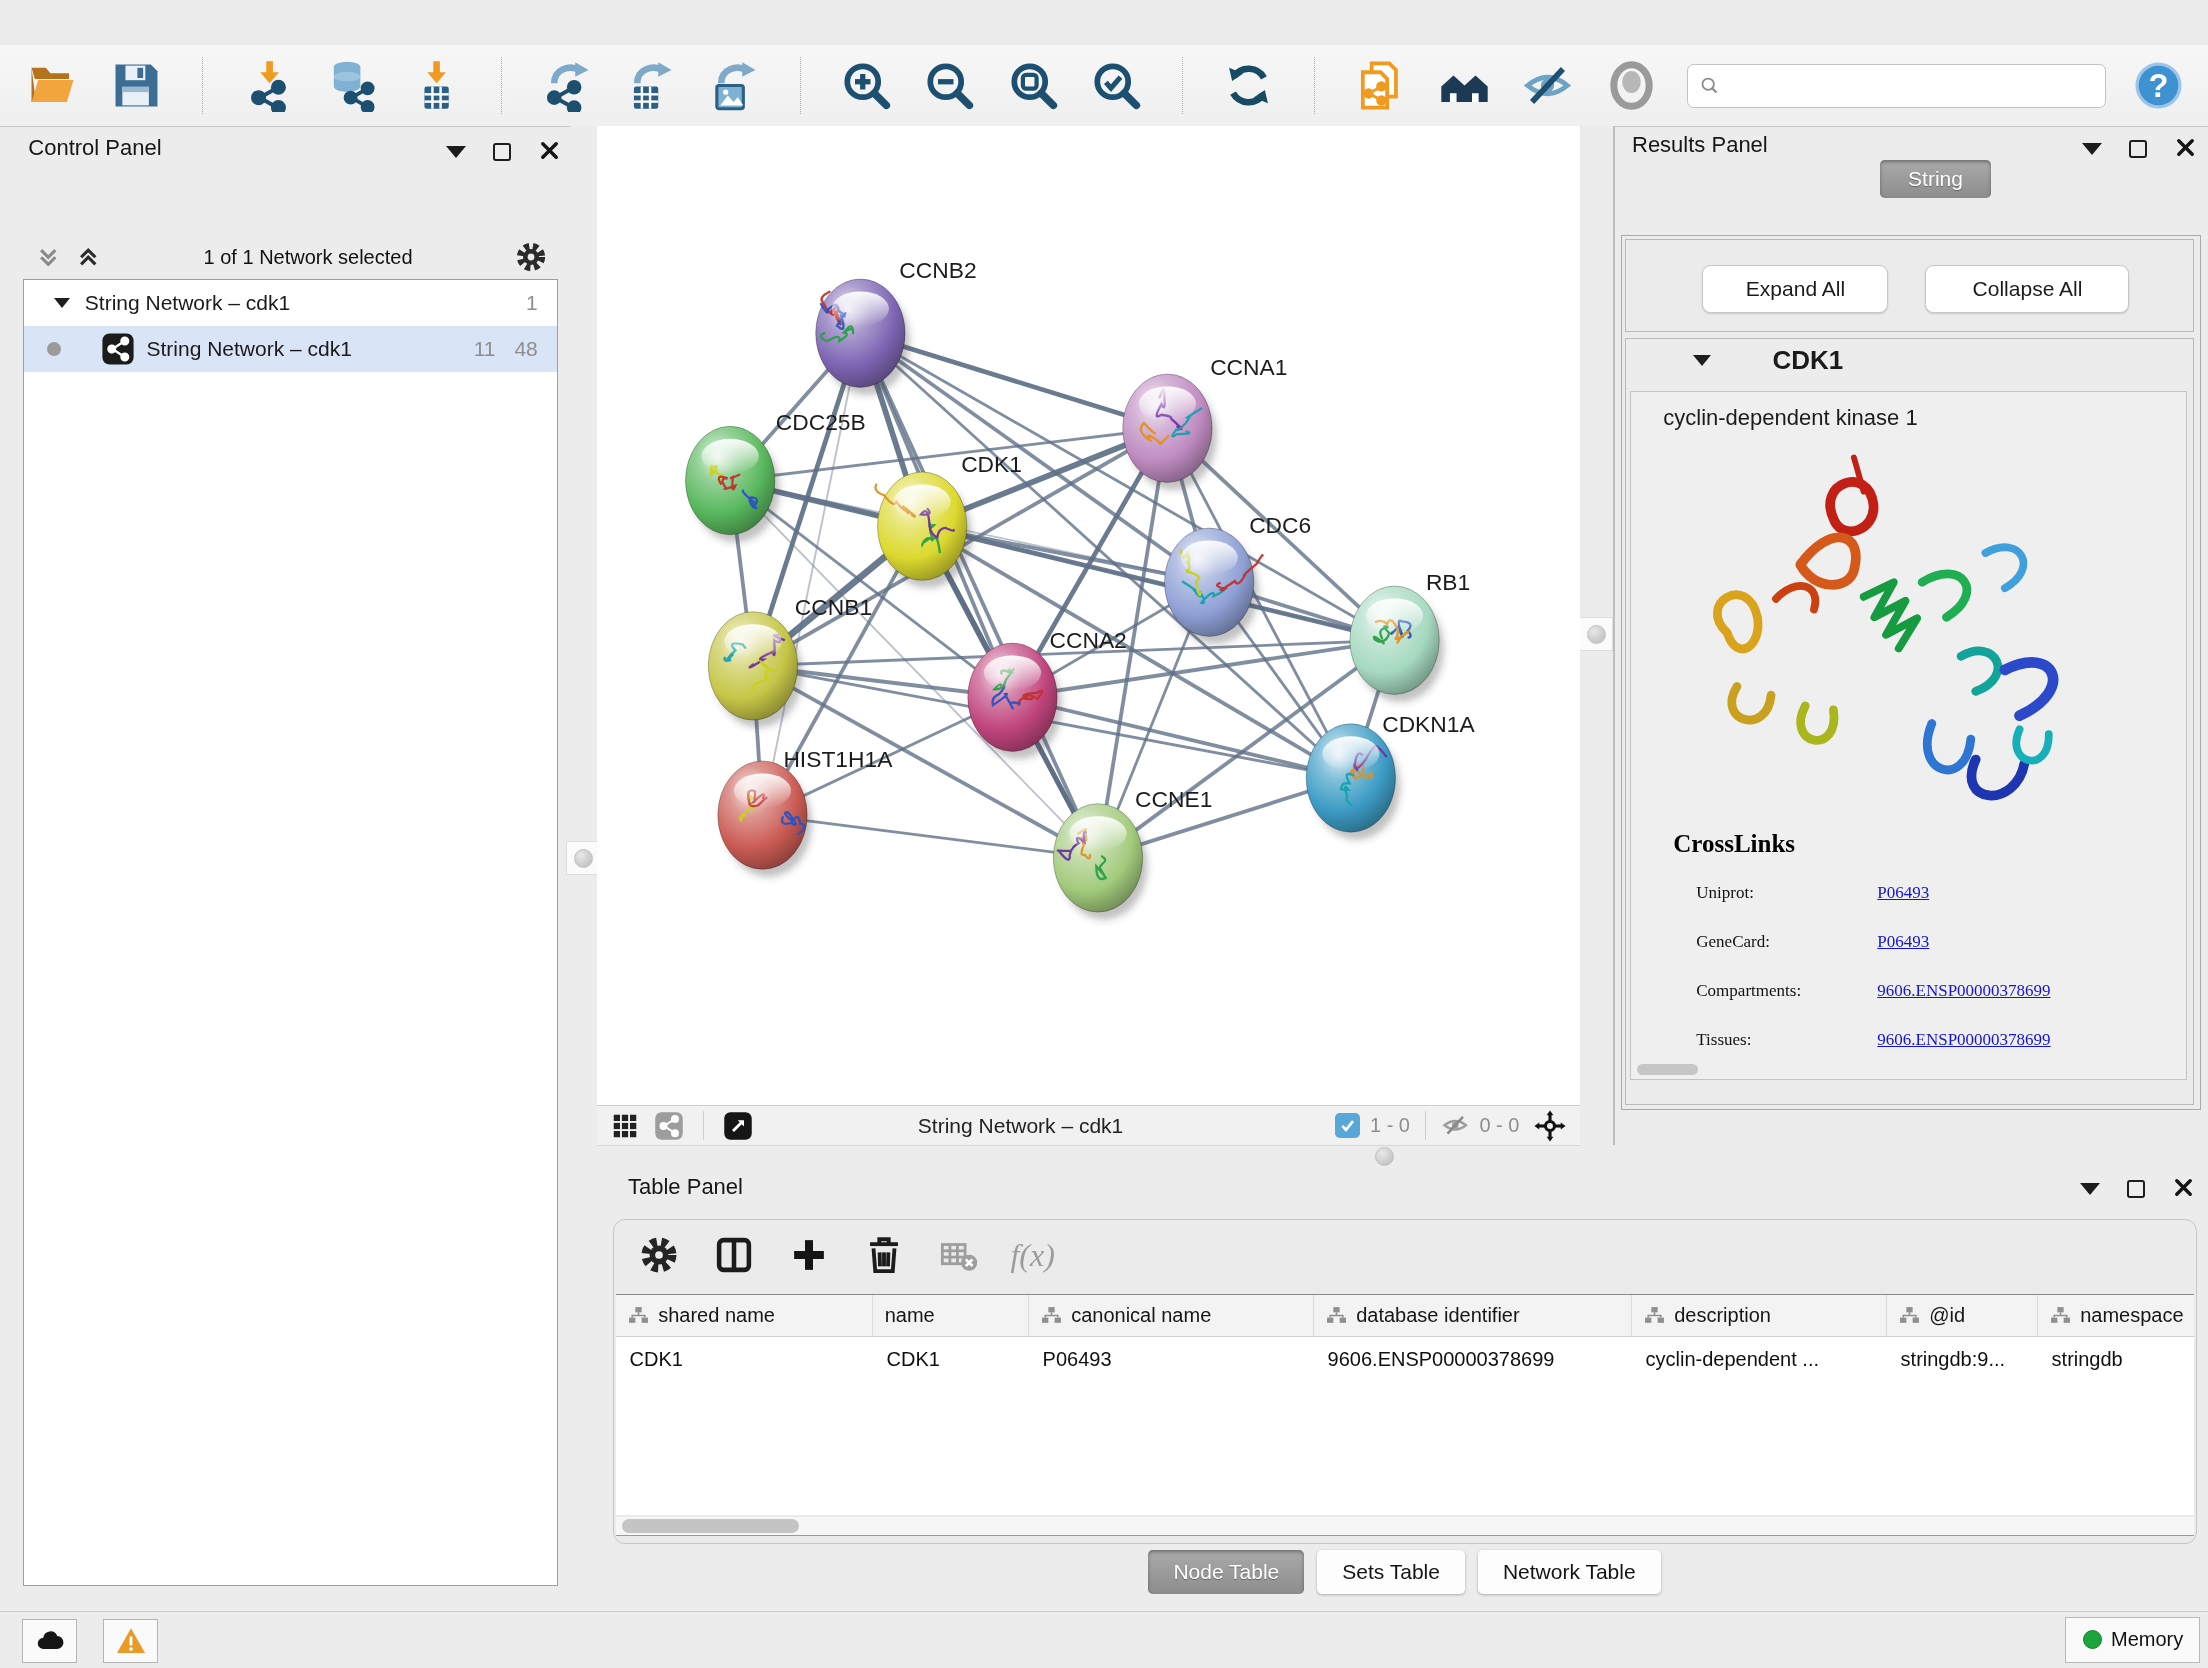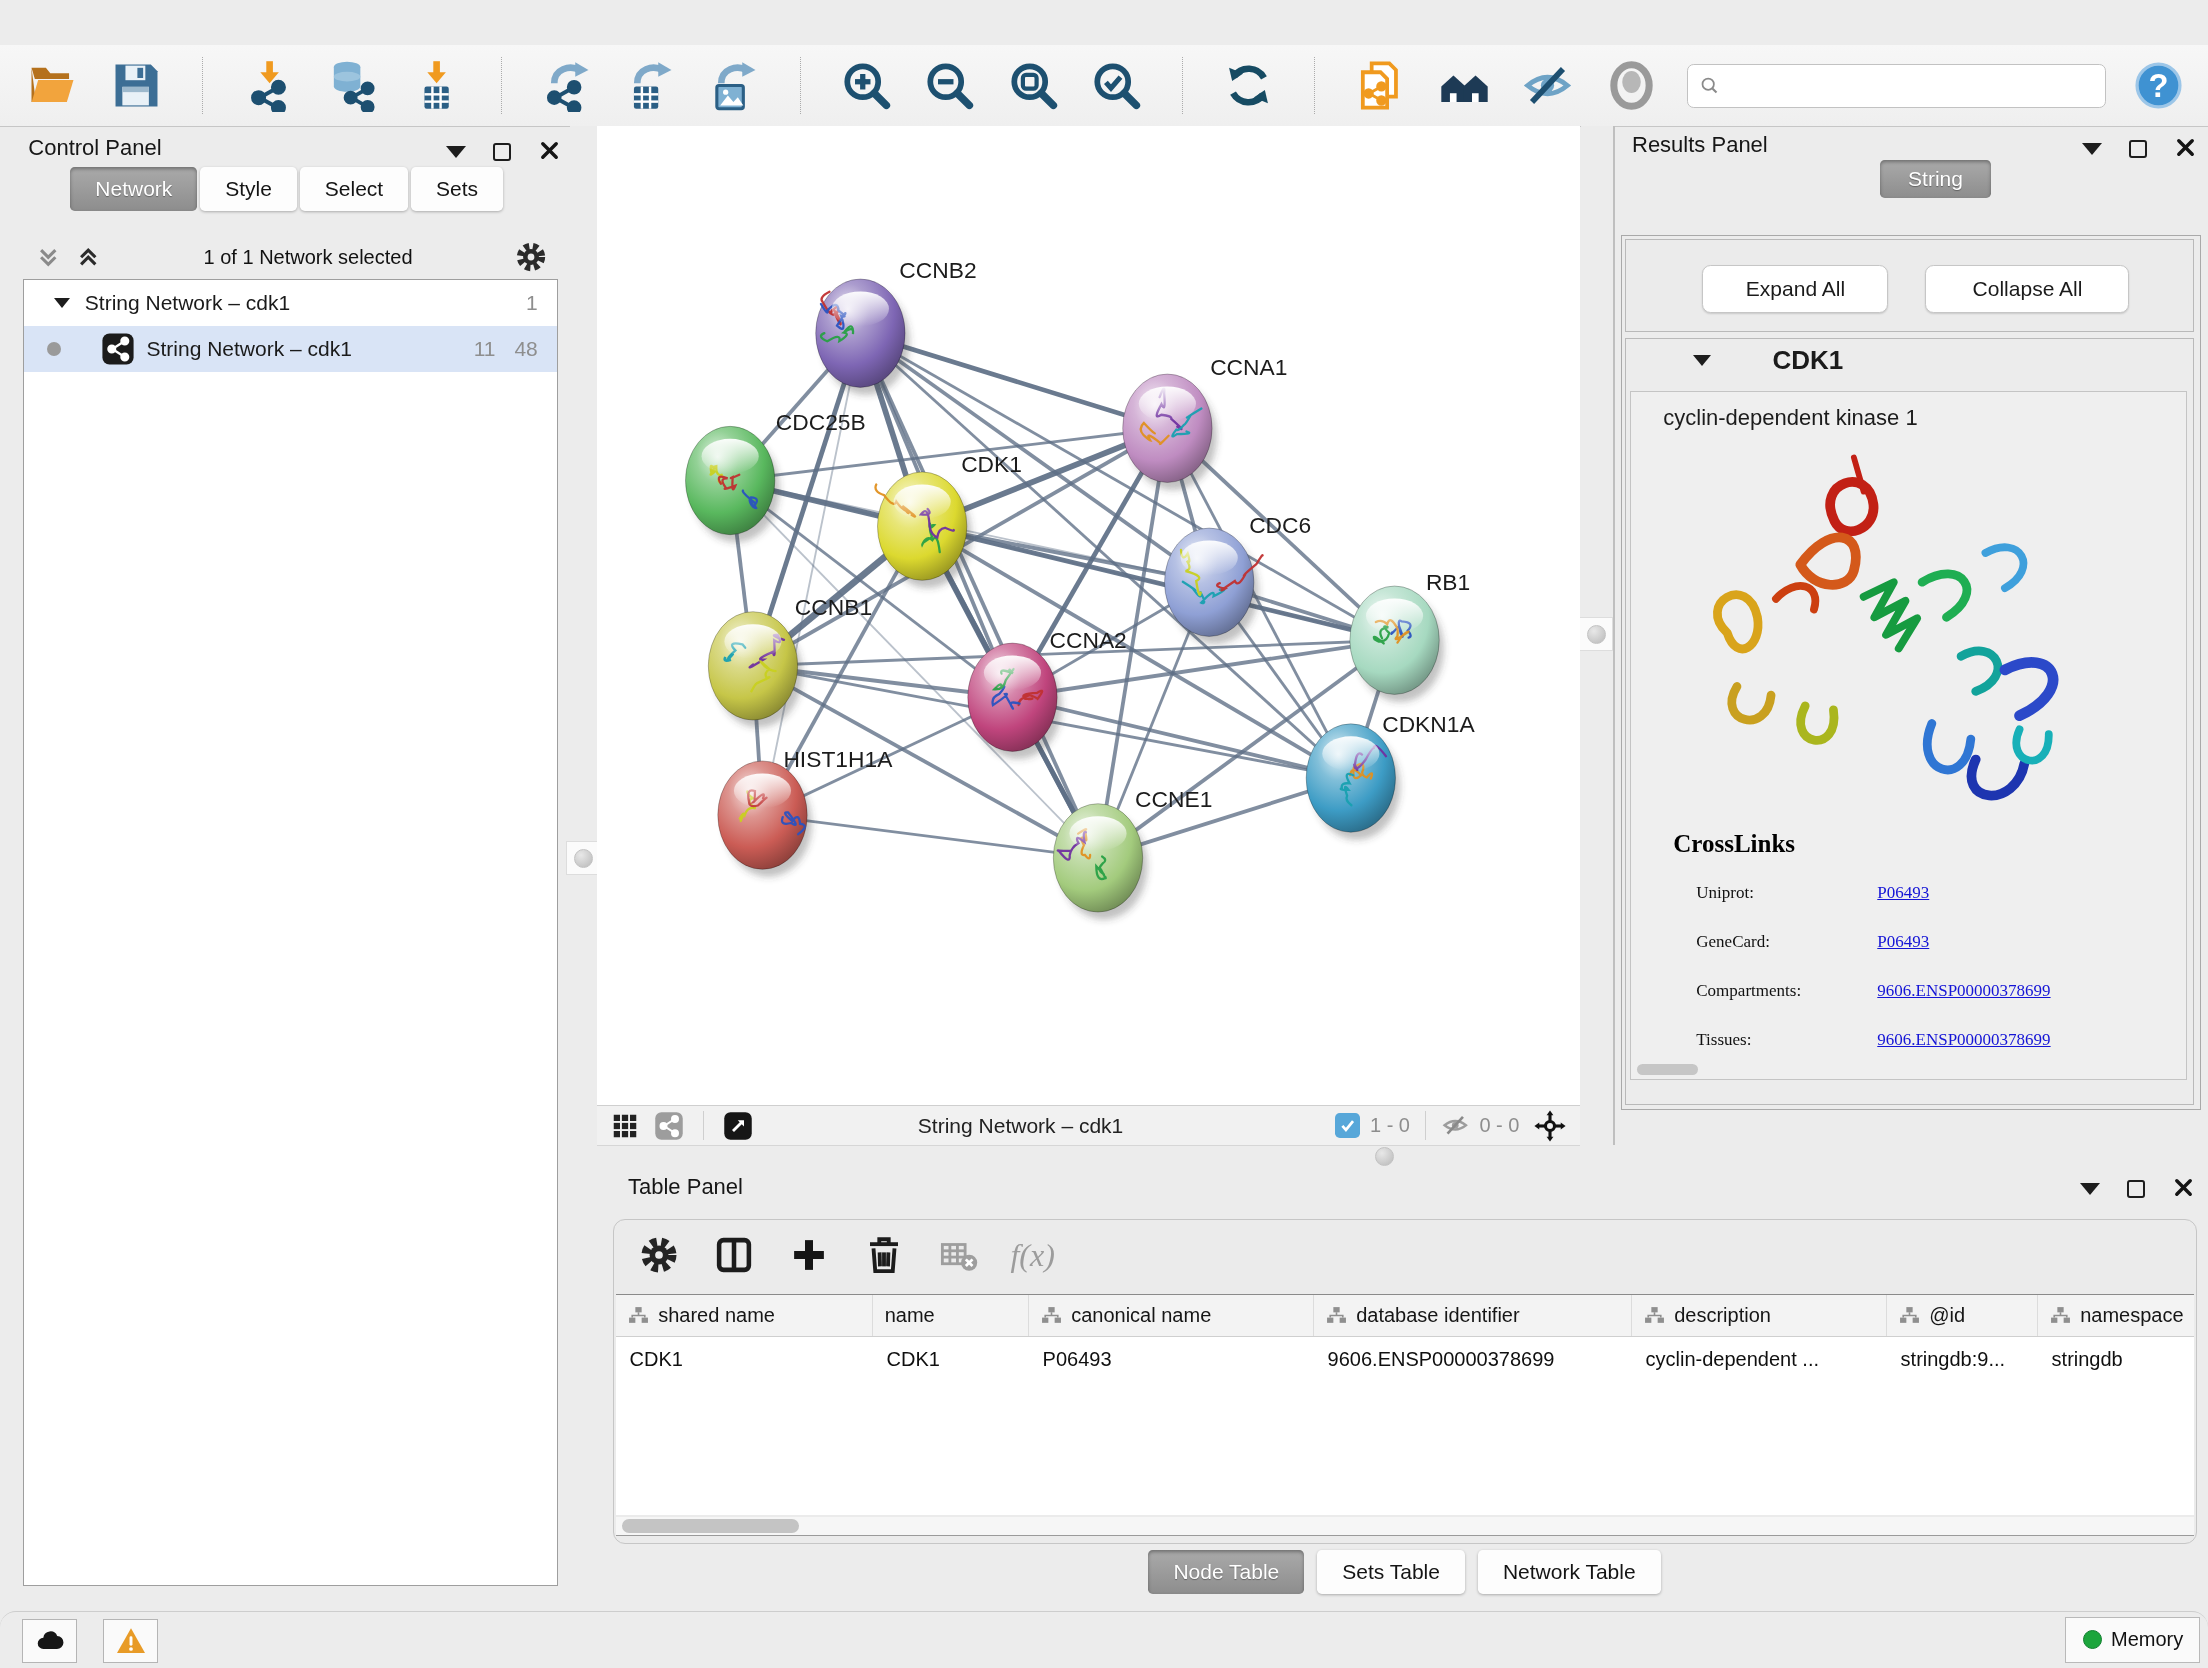--- a/index.html
+++ b/index.html
@@ -119,21 +119,21 @@
      font-size:20px;color:#161616;flex:0 0 auto;}
   .th svg{width:21px;height:21px;flex:0 0 auto;}
   .trow{display:flex;height:44px;width:1674px;}
   .td{display:flex;align-items:center;padding-left:13.3px;font-size:20px;color:#101010;flex:0 0 auto;}
   .tp-hscroll{position:absolute;left:1.9px;top:297px;width:1578px;height:19px;background:#f6f6f6;
     border-bottom:1.9px solid #9a9a9a;}
   .tp-hscroll .thumb{position:absolute;left:5.7px;top:1.9px;width:177px;height:14.3px;border-radius:7.6px;background:#c4c4c4;}
   .tp-tabs{position:absolute;left:0;right:0;top:384px;display:flex;justify-content:center;gap:13px;}
 
   
-  .statusbar{position:absolute;left:0;top:1611px;width:2208px;height:57px;background:#ececec;border-top:1px solid #cdcdcd;border-radius:16px;}
+  .statusbar{position:absolute;left:0;top:1611px;width:2208px;height:57px;background:#ececec;border-top:1px solid #cdcdcd;}
   .sb-btn{position:absolute;top:6.7px;width:55px;height:44px;background:#fafafa;border:1.9px solid #b5b5b5;
     display:flex;align-items:center;justify-content:center;}
   .sb-btn svg{width:32px;height:32px;}
   .mem-btn{position:absolute;right:7.6px;top:4.8px;width:135px;height:46px;background:#fafafa;border:1.9px solid #b9b9b9;
     display:flex;align-items:center;justify-content:center;gap:9.5px;font-size:20px;color:#111;}
   .mem-dot{width:19px;height:19px;border-radius:50%;background:#1ca53c;border:1px solid #128030;}
 </style>
 </head>
 <body>
 
@@ -333,26 +333,20 @@
       <span class="float-box"></span>
       <span class="xicon">
         <svg viewBox="0 0 24 24">
             <g stroke="#151515" stroke-width="3.6" stroke-linecap="round">
           <line x1="5" y1="5" x2="19" y2="19"></line>
               <line x1="19" y1="5" x2="5" y2="19"></line>
             </g>
           </svg>
       </span>
     </div>
-    <div class="tabs-row" id="cp-tabs">
-        <div class="tab sel" style="padding: 0px 25px;">Network</div>
-        <div class="tab" style="padding: 0px 25px;">Style</div>
-        <div class="tab" style="padding: 0px 25px;">Select</div>
-        <div class="tab" style="padding: 0px 25px;">Sets</div>
-      </div>
     <div class="cp-status">
       <svg class="chev" viewBox="0 0 24 24">
         <g stroke="#8a8a8a" stroke-width="2.6" fill="none">
           <path d="M6 6l6 6 6-6"></path>
             <path d="M6 12l6 6 6-6"></path>
           </g>
       </svg>
       <svg class="chev" viewBox="0 0 24 24">
         <g stroke="#2b2b2b" stroke-width="2.6" fill="none">
           <path d="M6 12l6-6 6 6"></path>

